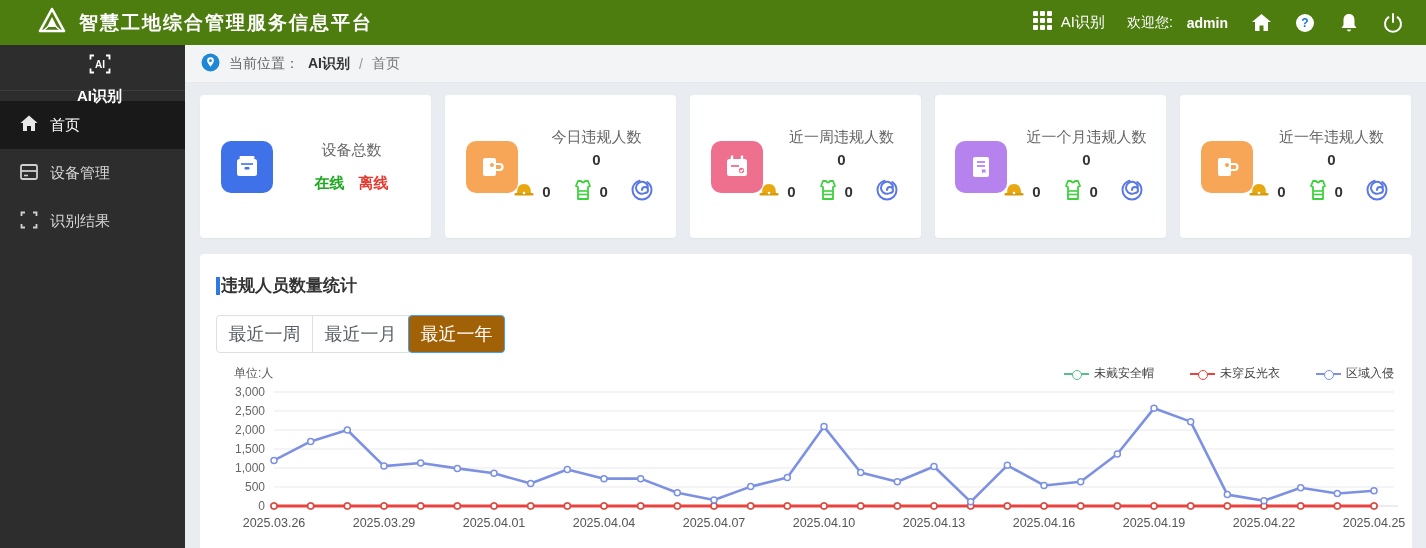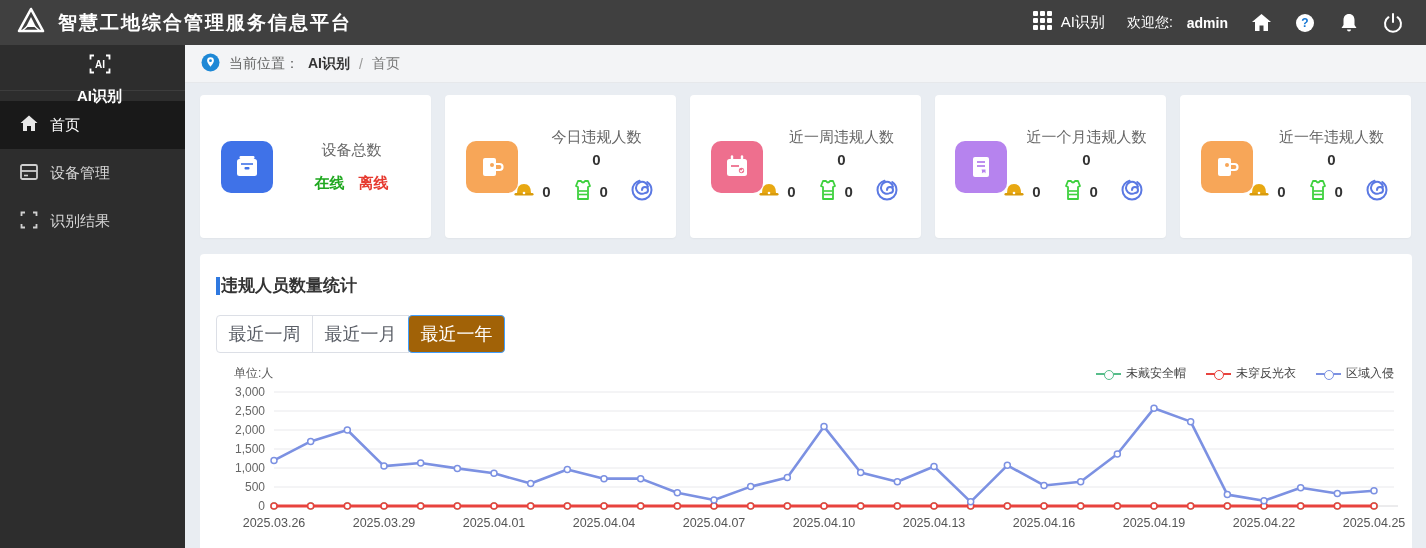--- a/index.html
+++ b/index.html
@@ -1,21 +1,21 @@
 <!DOCTYPE html>
 <html lang="zh"><head>
 <meta charset="utf-8">
 <style>
   * { margin:0; padding:0; box-sizing:border-box; }
   html,body { width:1426px; height:548px; overflow:hidden;
     font-family:"Liberation Sans","DejaVu Sans",sans-serif; background:#e9edf2; }
 
   
   .app-header { position:absolute; left:0; top:0; width:1426px; height:45px;
-    background:#404040; display:flex; align-items:center; color:#fff; z-index:30; }
+    background:#4d7c0f; display:flex; align-items:center; color:#fff; z-index:30;padding-left:21px; }
   .logo-wrap { display:flex; align-items:center; gap:12px; padding-left:16px; }
   .app-title { font-size:19px; font-weight:bold; letter-spacing:2px; }
   .header-right { margin-left:auto; display:flex; align-items:center; gap:22px; padding-right:22px; }
   .app-switcher { display:flex; align-items:center; gap:8px; cursor:pointer; }
   .app-switcher-label { font-size:15px; }
   .welcome { font-size:14px; display:flex; gap:14px; align-items:center; }
   .welcome b { font-weight:bold; }
   .hdr-icon { width:22px; height:22px; display:flex; align-items:center; justify-content:center; cursor:pointer; }
 
   
@@ -58,21 +58,21 @@
   .panel-title-row { display:flex; align-items:center; gap:1px; }
   .title-bar { width:4px; height:18px; background:#2f79e0; }
   .panel-title { font-size:17px; font-weight:bold; color:#333; }
   .tabs { display:flex; margin-top:18px; }
   .tab { min-width:97px; height:38px; background:#fff; border:1px solid #dcdfe6; margin-left:-1px;
     display:flex; align-items:center; justify-content:center; font-size:18px; color:#5a5e66; cursor:pointer; }
   .tab:first-child { border-radius:4px 0 0 4px; margin-left:0; }
   .tab.active { background:#a16207; border-color:#409eff; color:#fff; border-radius:4px; z-index:2; }
   .chart-meta { display:flex; justify-content:space-between; align-items:flex-end; margin-top:12px; padding:0 4px 0 18px; }
   .unit-label { font-size:12px; color:#5a5a5a; }
-  .legend { display:flex; gap:20px; align-items:flex-start; }
+  .legend { display:flex; gap:36px; align-items:flex-start; }
   .legend-item { display:flex; align-items:center; gap:5px; font-size:12px; color:#444; cursor:pointer; }
   .legend-marker { position:relative; width:25px; height:9px; }
   .legend-marker::before { content:""; position:absolute; left:0; right:0; top:4px; height:1.6px; background:var(--c); }
   .legend-marker::after { content:""; position:absolute; left:8px; top:0.5px; width:8px; height:8px;
     border-radius:50%; border:1.6px solid var(--c); background:#fdfdfd; }
   .chart-wrap { margin-top:2px; }
 </style>
 </head>
 <body>
 

